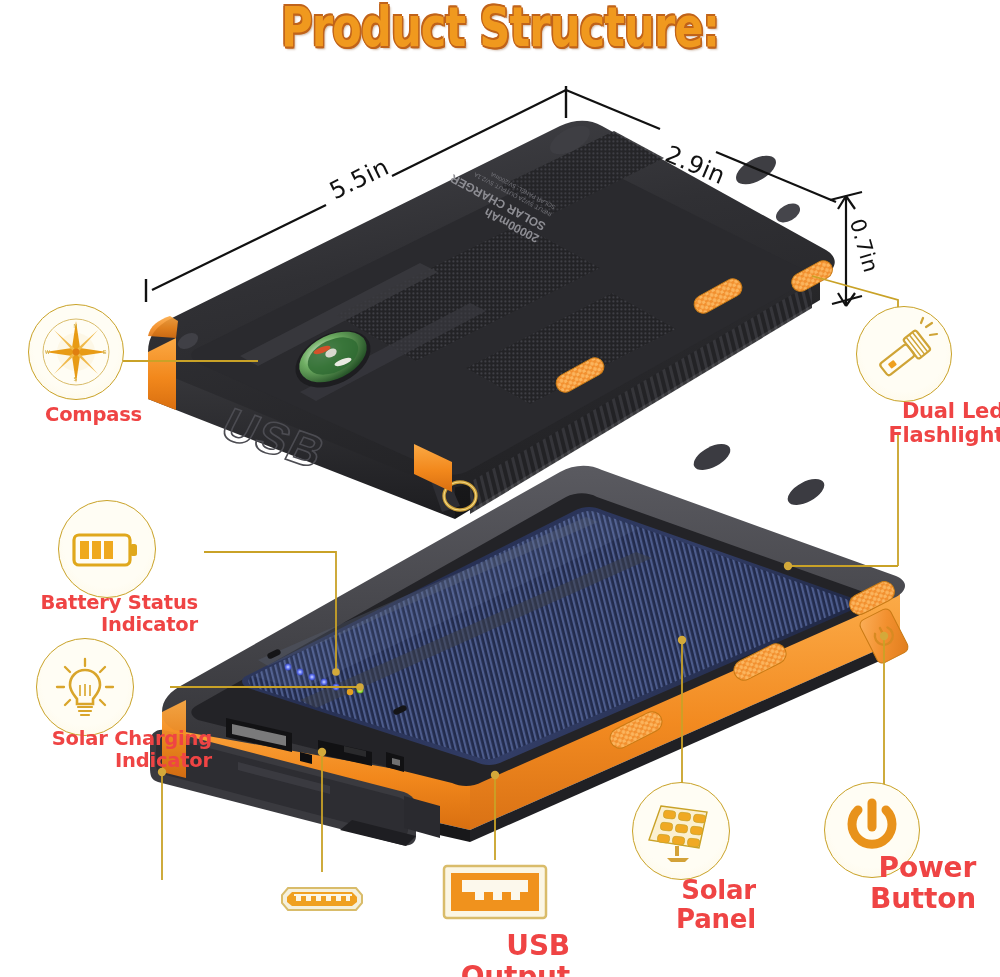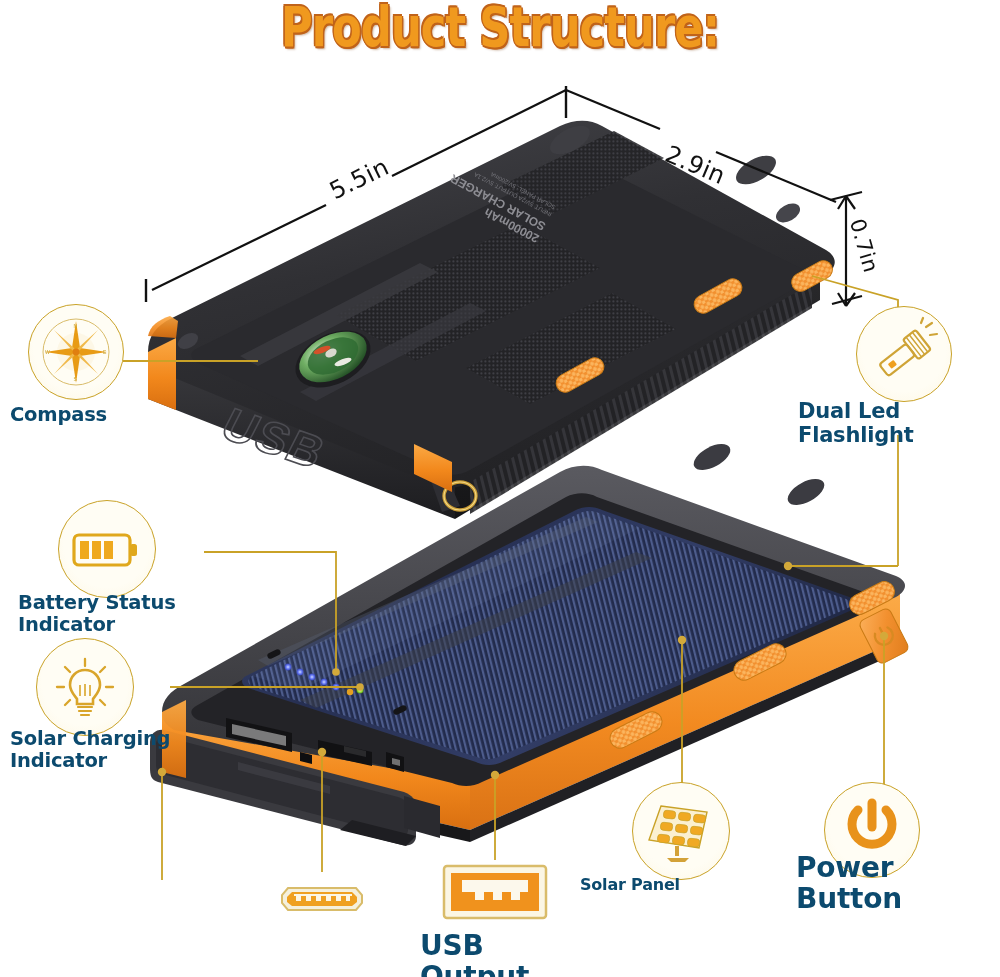--- a/index.html
+++ b/index.html
@@ -42,22 +42,22 @@
     border: 1.3px solid #C9A227;
     background: radial-gradient(circle at 50% 45%, #fffdf4 60%, #fdf6e2 100%);
     box-sizing: border-box;
     display: flex; align-items: center; justify-content: center;
   }
   .callout-label {
     position: absolute;
     font-family: "DejaVu Sans", sans-serif;
     font-size: 19.5px;
     font-weight: 600;
-    color: #0c4a6e;
-    text-align: left;
+    color: #ef4444;
+    text-align: right;
     line-height: 1.12;
     white-space: pre-line;
     letter-spacing: -0.2px;
   }
   .dim-text {
     position: absolute;
     font-family: "DejaVu Sans", sans-serif;
     font-size: 24px;
     color: #111;
     white-space: nowrap;
@@ -412,21 +412,21 @@
         <path d="M8,36 L15,36"></path>
         <path d="M64,36 L57,36"></path>
         <path d="M16,54 L21,49"></path>
         <path d="M56,54 L51,49"></path>
       </g>
       <path d="M36,19 C27,19 21,26 21,34 C21,40 25,44 28,48 L28,53 L44,53 L44,48 C47,44 51,40 51,34 C51,26 45,19 36,19 Z" fill="none" stroke="#D9A52A" stroke-width="2.6"></path>
       <path d="M31,34 L31,45 M36,33 L36,45 M41,34 L41,45" stroke="#D9A52A" stroke-width="1.6" fill="none"></path>
       <path d="M29,56 L43,56 M30,60 L42,60 M32,64 L40,64" stroke="#D9A52A" stroke-width="2.2" stroke-linecap="round"></path>
     </svg>
   </div>
-  <div class="callout-label" style="left:0px; top:728px; width:212px;margin-left:10px;">Solar Charging
+  <div class="callout-label" style="left:0px; top:728px; width:212px;">Solar Charging
 Indicator</div>
 
 
   <div style="position:absolute; left:276px; top:880px; width:92px; height:38px;">
     <svg width="92" height="38" viewBox="0 0 92 38">
       <path d="M12,8 L80,8 L86,15 L86,23 L80,30 L12,30 L6,23 L6,15 Z" fill="#F5F0DC" stroke="#D9BC6A" stroke-width="2"></path>
       <path d="M16,12 L76,12 L81,17 L81,22 L76,26 L16,26 L11,22 L11,17 Z" fill="#EFA020"></path>
       <g fill="#FBF6E4">
         <rect x="20" y="15" width="5" height="6"></rect>
         <rect x="30" y="15" width="5" height="6"></rect>
@@ -461,21 +461,21 @@
           <rect x="46" y="30" width="12" height="8" rx="3" transform="rotate(6 46 30)"></rect>
           <rect x="13" y="38" width="12" height="8" rx="3" transform="rotate(6 13 38)"></rect>
           <rect x="28" y="40" width="12" height="8" rx="3" transform="rotate(6 28 40)"></rect>
           <rect x="43" y="42" width="12" height="8" rx="3" transform="rotate(6 43 42)"></rect>
         </g>
         <path d="M30,50 L34,50 L34,60 L30,60 Z" fill="#D3A238"></path>
         <path d="M22,62 L44,62 L40,66 L26,66 Z" fill="#D3A238"></path>
       </g>
     </svg>
   </div>
-  <div class="callout-label" style="left:580px; top:876px; width:148px; font-size:16px;">Solar Panel</div>
+  <div class="callout-label" style="left:608px; top:876px; width:148px; font-size:26px;">Solar Panel</div>
 
   <div class="callout-circle" style="left:824px; top:782px; width:96px; height:96px;">
     <svg width="62" height="66" viewBox="0 0 62 66">
       <path d="M31,6 L31,30" stroke="#E8921B" stroke-width="9" stroke-linecap="round" fill="none"></path>
       <path d="M17,13 A20,20 0 1 0 45,13" stroke="#E8921B" stroke-width="9" fill="none" stroke-linecap="round"></path>
     </svg>
   </div>
   <div class="callout-label" style="left:796px; top:852px; width:180px; font-size:28px;">Power Button</div>
 
   <div class="callout-circle" style="left:856px; top:306px; width:96px; height:96px;">

